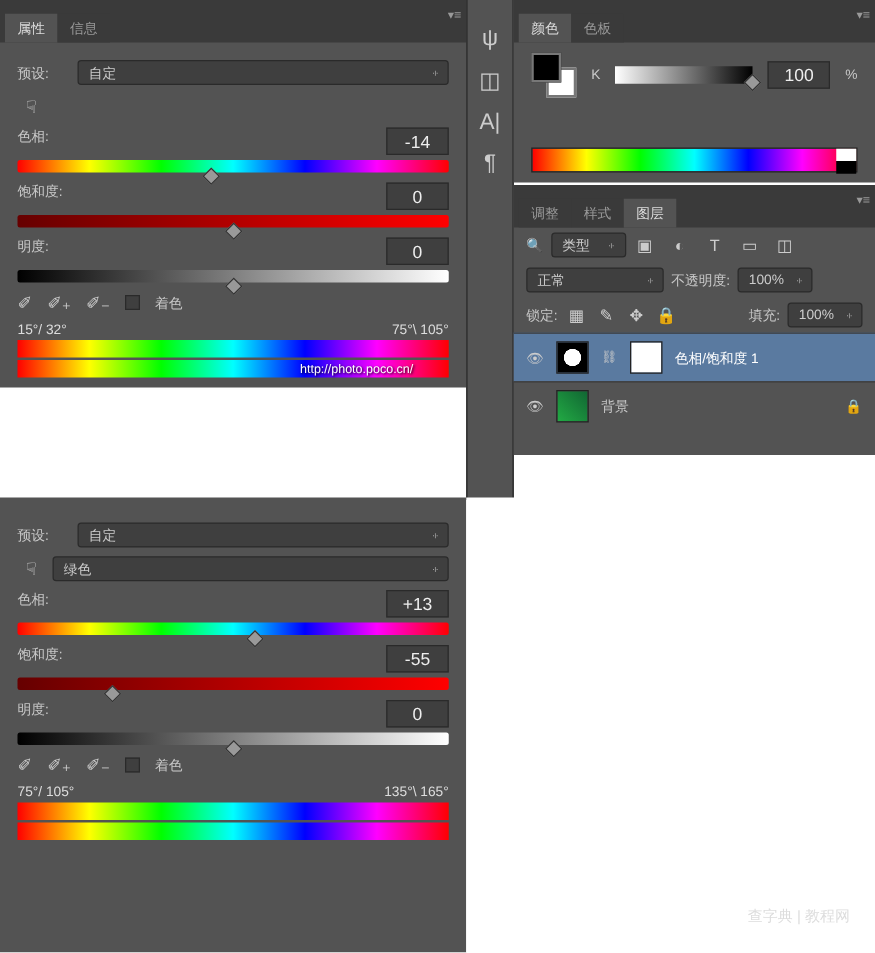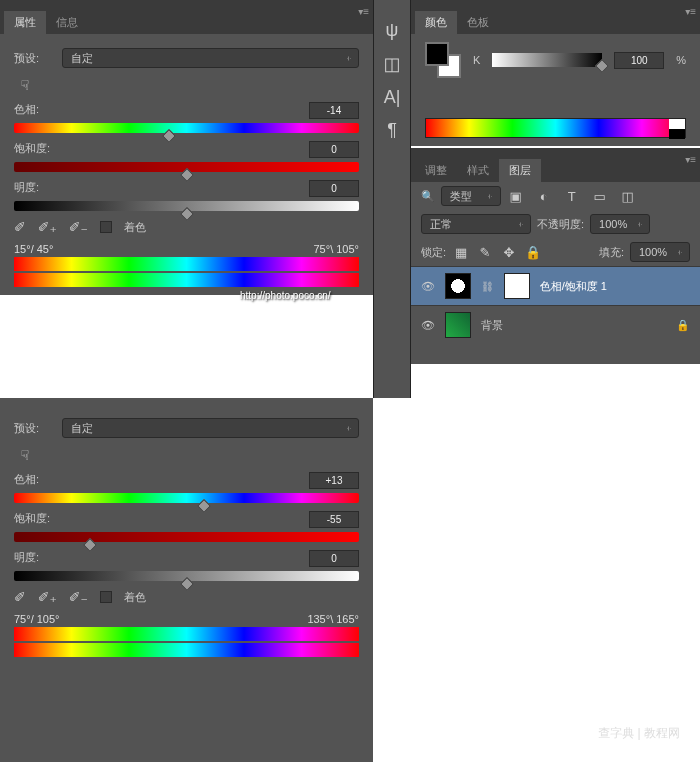--- a/index.html
+++ b/index.html
@@ -10,21 +10,21 @@
 .tab.active { background: #535353; color: #ddd; }
 .tab-menu { position: absolute; right: 4px; top: 6px; color: #999; font-size: 10px; }
 .section { padding: 8px 14px; }
 .hdr { display: flex; align-items: center; gap: 8px; margin-bottom: 8px; }
 .hdr-icon { width: 18px; height: 18px; background: #888; display: inline-block; border: 1px solid #333; }
 .hdr-icon.adj { background: linear-gradient(45deg,#fff 50%,#000 50%); border-radius: 50%; }
 .row { display: flex; align-items: center; margin: 6px 0; gap: 6px; }
 .label { min-width: 42px; }
 .select { flex: 1; background: #3f3f3f; border: 1px solid #2a2a2a; border-radius: 3px; padding: 2px 8px; color: #ccc; height: 20px; display: flex; align-items: center; justify-content: space-between; }
 .select:after { content: "÷"; transform: rotate(90deg); font-size: 8px; color: #aaa; }
-.num { width: 50px; background: #3f3f3f; border: 1px solid #2a2a2a; color: #eee; text-align: center; padding: 2px; font-size: 10px; }
+.num { width: 50px; background: #3f3f3f; border: 1px solid #2a2a2a; color: #eee; text-align: center; padding: 2px; font-size: 14px; }
 .slider-box { margin: 4px 0 8px 0; }
 .slider-title { display: flex; justify-content: space-between; margin-bottom: 4px; }
 .track { height: 10px; background: linear-gradient(90deg,#ff0000,#ffff00,#00ff00,#00ffff,#0000ff,#ff00ff,#ff0000); position: relative; border-radius: 2px; }
 .track.red { background: linear-gradient(90deg,#600,#f00); }
 .track.grey { background: linear-gradient(90deg,#000,#fff); }
 .thumb { position: absolute; top: 8px; width: 10px; height: 10px; background: #999; border: 1px solid #333; transform: translateX(-50%) rotate(45deg); }
 .hand-icon { width: 22px; height: 22px; display: flex; align-items: center; justify-content: center; color: #ccc; font-size: 14px; }
 .eyedrop-row { display: flex; align-items: center; gap: 12px; margin: 8px 0; }
 .eyedrop { font-size: 14px; color: #ccc; }
 .chk { width: 12px; height: 12px; border: 1px solid #2a2a2a; background: #3f3f3f; display: inline-block; }
@@ -110,38 +110,41 @@
     </div>
 
     <div class="eyedrop-row">
       <span class="eyedrop">✐</span>
       <span class="eyedrop">✐₊</span>
       <span class="eyedrop">✐₋</span>
       <span class="chk"></span>
       <span>着色</span>
     </div>
     <div class="range-labels">
-      <span>15°/ 45°</span>
+      <span>15°/ 32°</span>
       <span>75°\ 105°</span>
     </div>
     <div class="range-bar"></div>
     <div class="range-bar"></div>
   </div>
 </div>
 
 <div class="panel props2">
   <div class="section" style="padding-top:14px">
     <div class="row">
       <span class="label">预设:</span>
       <div class="select">
           <span>自定</span>
         </div>
     </div>
     <div class="row">
       <div class="hand-icon">☟</div>
+      <div class="select">
+          <span>绿色</span>
+        </div>
     </div>
     <div class="slider-box">
       <div class="slider-title">
         <span>色相:</span>
         <input class="num" value="+13" style="">
       </div>
       <div class="track">
           <div class="thumb" style="left:55%"></div>
         </div>
     </div>

